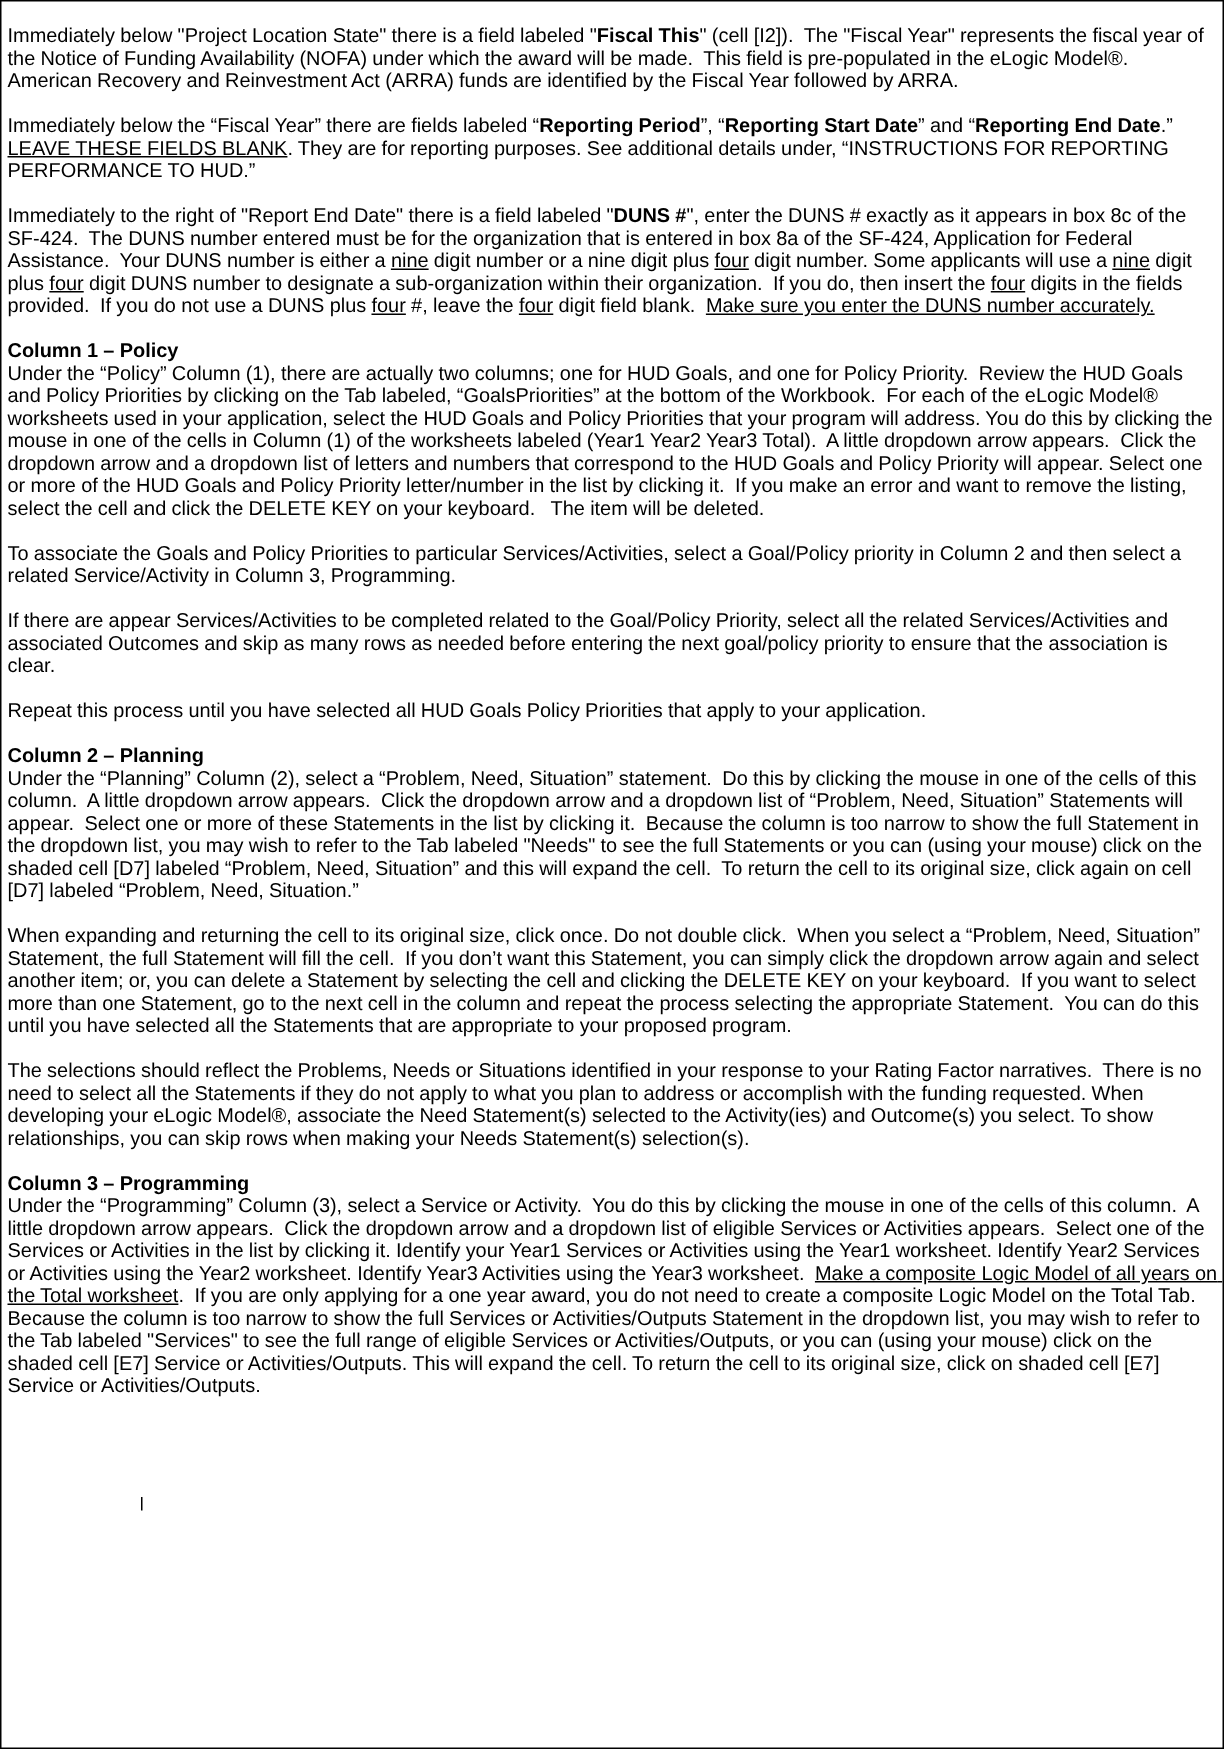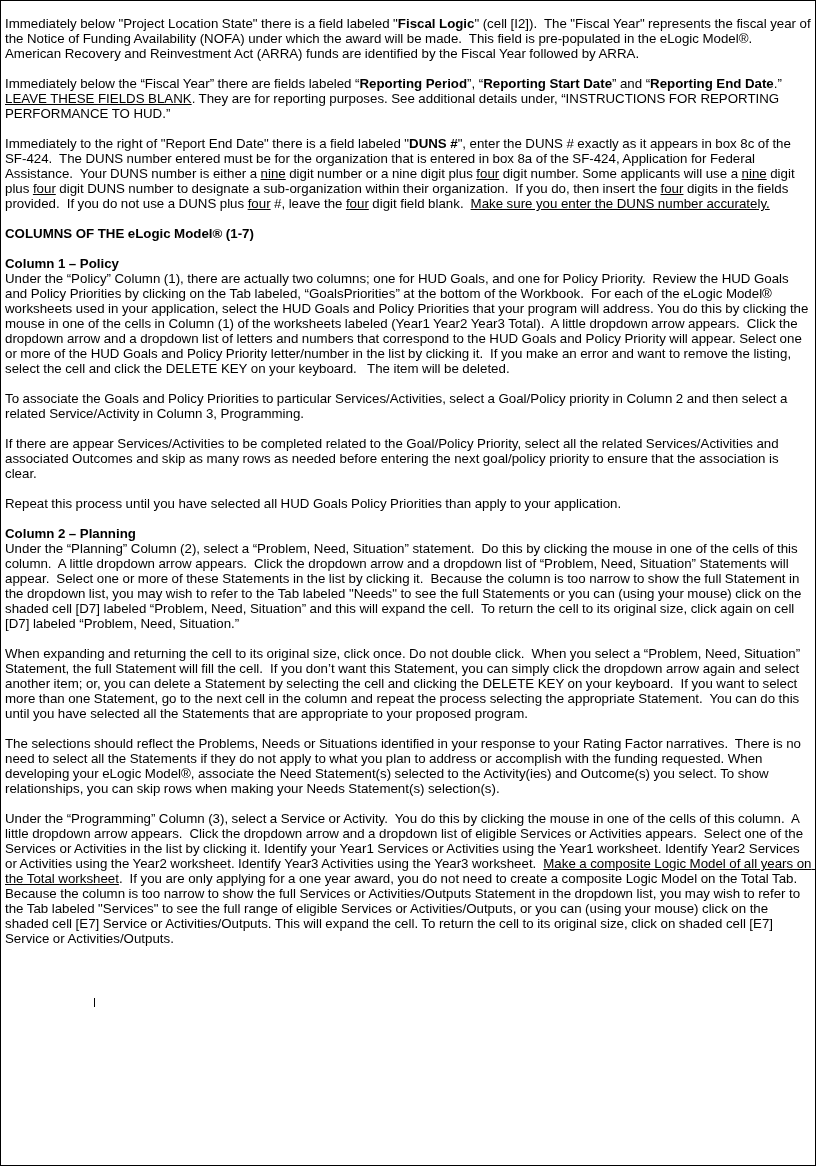--- a/index.html
+++ b/index.html
@@ -33,30 +33,30 @@
     left: 93px; top: 997px;
     width: 1px; height: 9px;
     background: #000;
   }
 </style>
 </head>
 <body>
 
 <div class="page">
   <div id="doc">
-      <div class="block para gap"><span class="run">Immediately below "Project Location State" there is a field labeled "</span><span class="run b">Fiscal Logic</span><span class="run">" (cell [I2]).  The "Fiscal Year" represents the fiscal year of the Notice of Funding Availability (NOFA) under which the award will be made.  This field is pre-populated in the eLogic Model®.
+      <div class="block para gap"><span class="run">Immediately below "Project Location State" there is a field labeled "</span><span class="run b">Fiscal This</span><span class="run">" (cell [I2]).  The "Fiscal Year" represents the fiscal year of the Notice of Funding Availability (NOFA) under which the award will be made.  This field is pre-populated in the eLogic Model®.
 American Recovery and Reinvestment Act (ARRA) funds are identified by the Fiscal Year followed by ARRA.</span></div>
       <div class="block para gap"><span class="run">Immediately below the “Fiscal Year” there are fields labeled “</span><span class="run b">Reporting Period</span><span class="run">”, “</span><span class="run b">Reporting Start Date</span><span class="run">” and “</span><span class="run b">Reporting End Date</span><span class="run">.” </span><span class="run u">LEAVE THESE FIELDS BLANK</span><span class="run">. They are for reporting purposes. See additional details under, “INSTRUCTIONS FOR REPORTING PERFORMANCE TO HUD.”</span></div>
       <div class="block para gap"><span class="run">Immediately to the right of "Report End Date" there is a field labeled "</span><span class="run b">DUNS #</span><span class="run">", enter the DUNS # exactly as it appears in box 8c of the SF-424.  The DUNS number entered must be for the organization that is entered in box 8a of the SF-424, Application for Federal Assistance.  Your DUNS number is either a </span><span class="run u">nine</span><span class="run"> digit number or a nine digit plus </span><span class="run u">four</span><span class="run"> digit number. Some applicants will use a </span><span class="run u">nine</span><span class="run"> digit plus </span><span class="run u">four</span><span class="run"> digit DUNS number to designate a sub-organization within their organization.  If you do, then insert the </span><span class="run u">four</span><span class="run"> digits in the fields provided.  If you do not use a DUNS plus </span><span class="run u">four</span><span class="run"> #, leave the </span><span class="run u">four</span><span class="run"> digit field blank.  </span><span class="run u">Make sure you enter the DUNS number accurately.</span></div>
-      <div class="block heading gap"><span class="run b">COLUMNS OF THE eLogic Model® (1-7)</span></div>
       <div class="block heading"><span class="run b">Column 1 – Policy</span></div>
       <div class="block para gap"><span class="run">Under the “Policy” Column (1), there are actually two columns; one for HUD Goals, and one for Policy Priority.  Review the HUD Goals and Policy Priorities by clicking on the Tab labeled, “GoalsPriorities” at the bottom of the Workbook.  For each of the eLogic Model® worksheets used in your application, select the HUD Goals and Policy Priorities that your program will address. You do this by clicking the mouse in one of the cells in Column (1) of the worksheets labeled (Year1 Year2 Year3 Total).  A little dropdown arrow appears.  Click the dropdown arrow and a dropdown list of letters and numbers that correspond to the HUD Goals and Policy Priority will appear. Select one or more of the HUD Goals and Policy Priority letter/number in the list by clicking it.  If you make an error and want to remove the listing, select the cell and click the DELETE KEY on your keyboard.   The item will be deleted.</span></div>
       <div class="block para gap"><span class="run">To associate the Goals and Policy Priorities to particular Services/Activities, select a Goal/Policy priority in Column 2 and then select a related Service/Activity in Column 3, Programming.</span></div>
       <div class="block para gap"><span class="run">If there are appear Services/Activities to be completed related to the Goal/Policy Priority, select all the related Services/Activities and associated Outcomes and skip as many rows as needed before entering the next goal/policy priority to ensure that the association is clear.</span></div>
-      <div class="block para gap"><span class="run">Repeat this process until you have selected all HUD Goals Policy Priorities than apply to your application.</span></div>
+      <div class="block para gap"><span class="run">Repeat this process until you have selected all HUD Goals Policy Priorities that apply to your application.</span></div>
       <div class="block heading"><span class="run b">Column 2 – Planning</span></div>
       <div class="block para gap"><span class="run">Under the “Planning” Column (2), select a “Problem, Need, Situation” statement.  Do this by clicking the mouse in one of the cells of this column.  A little dropdown arrow appears.  Click the dropdown arrow and a dropdown list of “Problem, Need, Situation” Statements will appear.  Select one or more of these Statements in the list by clicking it.  Because the column is too narrow to show the full Statement in the dropdown list, you may wish to refer to the Tab labeled "Needs" to see the full Statements or you can (using your mouse) click on the shaded cell [D7] labeled “Problem, Need, Situation” and this will expand the cell.  To return the cell to its original size, click again on cell [D7] labeled “Problem, Need, Situation.”</span></div>
       <div class="block para gap"><span class="run">When expanding and returning the cell to its original size, click once. Do not double click.  When you select a “Problem, Need, Situation” Statement, the full Statement will fill the cell.  If you don’t want this Statement, you can simply click the dropdown arrow again and select another item; or, you can delete a Statement by selecting the cell and clicking the DELETE KEY on your keyboard.  If you want to select more than one Statement, go to the next cell in the column and repeat the process selecting the appropriate Statement.  You can do this until you have selected all the Statements that are appropriate to your proposed program.</span></div>
       <div class="block para gap"><span class="run">The selections should reflect the Problems, Needs or Situations identified in your response to your Rating Factor narratives.  There is no need to select all the Statements if they do not apply to what you plan to address or accomplish with the funding requested. When developing your eLogic Model®, associate the Need Statement(s) selected to the Activity(ies) and Outcome(s) you select. To show relationships, you can skip rows when making your Needs Statement(s) selection(s).</span></div>
+      <div class="block heading"><span class="run b">Column 3 – Programming</span></div>
       <div class="block para"><span class="run">Under the “Programming” Column (3), select a Service or Activity.  You do this by clicking the mouse in one of the cells of this column.  A little dropdown arrow appears.  Click the dropdown arrow and a dropdown list of eligible Services or Activities appears.  Select one of the Services or Activities in the list by clicking it. Identify your Year1 Services or Activities using the Year1 worksheet. Identify Year2 Services or Activities using the Year2 worksheet. Identify Year3 Activities using the Year3 worksheet.  </span><span class="run u">Make a composite Logic Model of all years on the Total worksheet</span><span class="run">.  If you are only applying for a one year award, you do not need to create a composite Logic Model on the Total Tab.  Because the column is too narrow to show the full Services or Activities/Outputs Statement in the dropdown list, you may wish to refer to the Tab labeled "Services" to see the full range of eligible Services or Activities/Outputs, or you can (using your mouse) click on the shaded cell [E7] Service or Activities/Outputs. This will expand the cell. To return the cell to its original size, click on shaded cell [E7] Service or Activities/Outputs.</span></div>
     </div>
   <div class="caret" id="caret" style="display: block;"></div>
 </div>
 
 </body></html>

